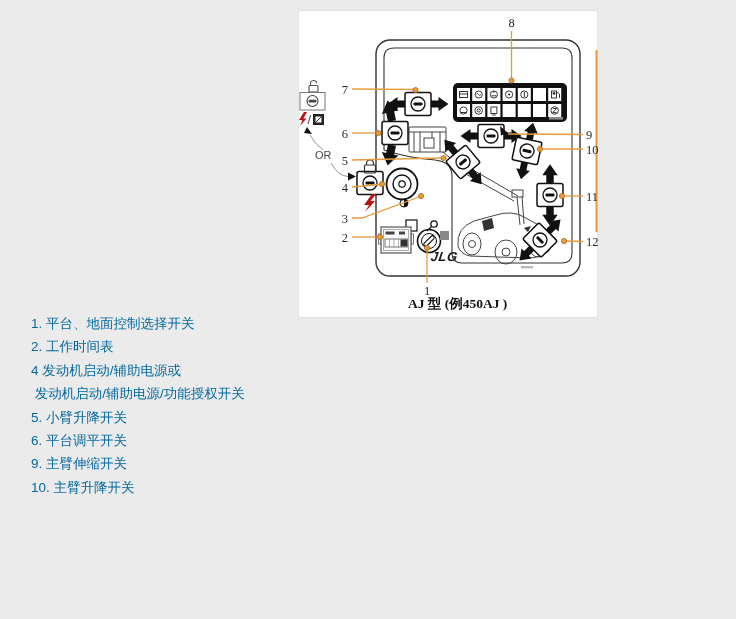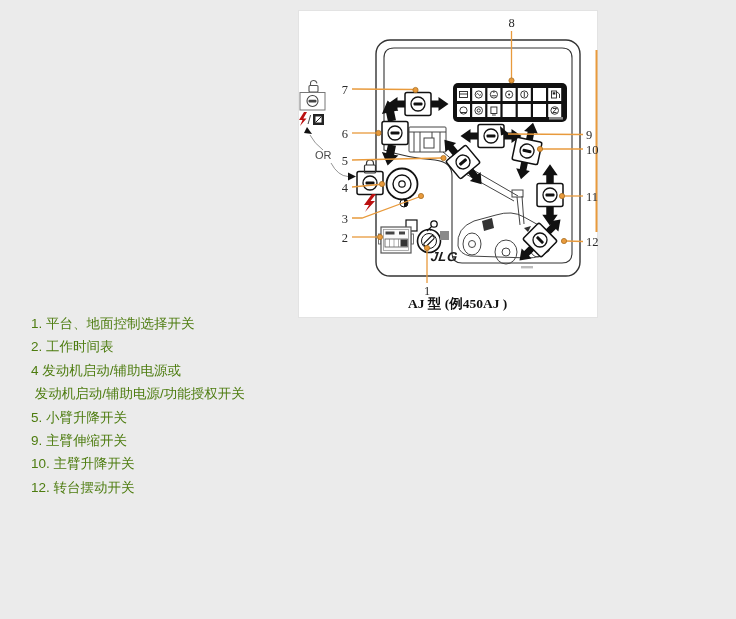--- a/index.html
+++ b/index.html
@@ -1,19 +1,19 @@
 <!DOCTYPE html>
 <html><head>
 <meta charset="utf-8">
 <style>
   html,body{margin:0;padding:0;}
   body{width:736px;height:619px;background:#ebebeb;font-family:"Liberation Sans",sans-serif;overflow:hidden;position:relative;}
   .page{position:absolute;left:0;top:0;width:736px;height:619px;}
   .diagram-svg{position:absolute;left:298px;top:10px;width:300px;height:308px;}
-  .legend{position:absolute;left:31px;top:312px;color:#4d7c0f;font-size:13.5px;}
+  .legend{position:absolute;left:31px;top:312px;color:#0369a1;font-size:13.5px;}
   .legend-line{height:23.4px;line-height:23.4px;white-space:pre;}
   text{font-family:"Liberation Sans",sans-serif;}
   .callout-num{font-family:"Liberation Serif",serif;font-size:12.5px;fill:#2b2b2b;}
   .caption-text{font-family:"Liberation Serif",serif;font-size:13.5px;font-weight:bold;fill:#111;}
   .brand-text{font-size:13px;font-weight:bold;font-style:italic;fill:#1a1a1a;letter-spacing:.5px;}
   .or-text{font-size:11px;fill:#4a4a4a;}
 </style>
 </head>
 <body>
 
@@ -292,17 +292,17 @@
 
     <text x="408" y="308" class="caption-text">AJ 型 (例450AJ )</text>
   </svg>
 
   <div class="legend">
     <div class="legend-line">1. 平台、地面控制选择开关</div>
     <div class="legend-line">2. 工作时间表</div>
     <div class="legend-line">4 发动机启动/辅助电源或</div>
     <div class="legend-line"> 发动机启动/辅助电源/功能授权开关</div>
     <div class="legend-line">5. 小臂升降开关</div>
+    <div class="legend-line">6. 平台调平开关</div>
     <div class="legend-line">9. 主臂伸缩开关</div>
     <div class="legend-line">10. 主臂升降开关</div>
-    <div class="legend-line">12. 转台摆动开关</div>
   </div>
 </div>
 
 </body></html>

